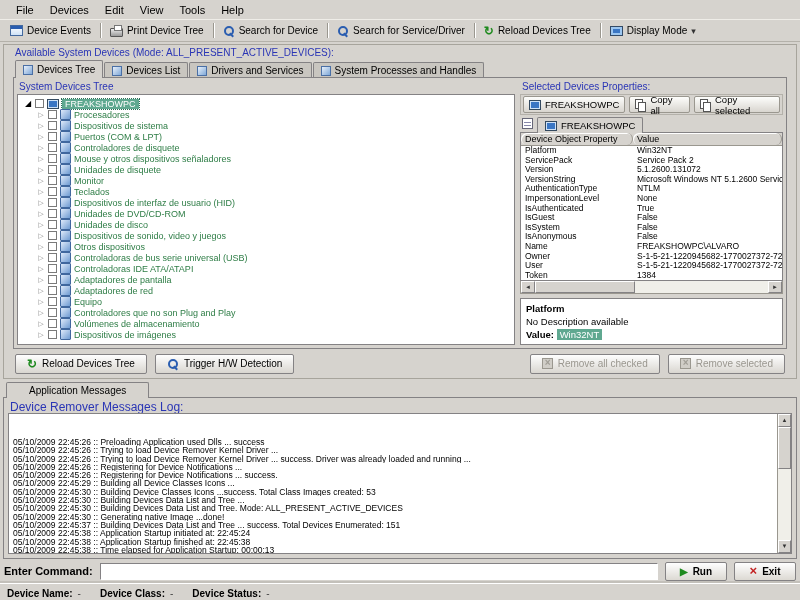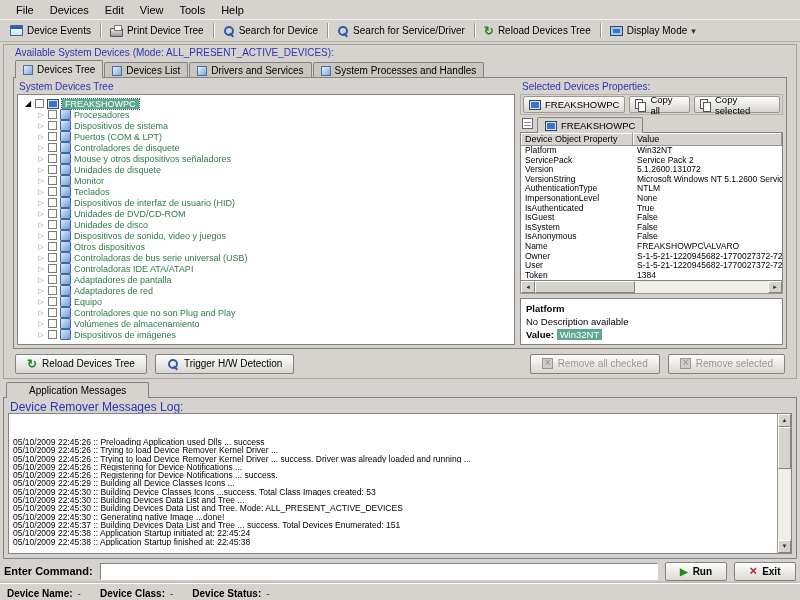--- a/index.html
+++ b/index.html
@@ -75,21 +75,21 @@
   .props-btn { display:flex; align-items:center; gap:4px; height:17px; padding:0 5px; font-size:9.5px;
                border:1px solid #9a978f; border-radius:2px; background:linear-gradient(#fdfdfb,#d8d5cf); }
   .props-tabrow { display:flex; align-items:flex-end; gap:4px; height:18px; padding-left:2px;
                   border-bottom:1px solid #848284; }
   .props-tab { display:flex; align-items:center; gap:4px; height:16px; padding:0 7px; font-size:9.5px;
                background:#d6d3ce; border:1px solid #848284; border-bottom:none; border-radius:2px 2px 0 0;
                margin-bottom:-1px; position:relative; z-index:2; }
   .props-table { height:148px; background:#fff; border:1px solid #848284; border-top:none;
                  overflow:hidden; font-size:8.5px; }
   .pt-header { display:flex; height:13px; background:#d6d3ce; border-bottom:1px solid #9a978f; }
-  .pt-h { padding:1px 4px; border-right:1px solid #9a978f; box-shadow:inset 1px 1px #fff; font-size:9px; white-space:nowrap; overflow:hidden; }
+  .pt-h { padding:1px 4px; border-right:1px solid #9a978f; box-shadow:inset 1px 1px #fff; font-size:9px; white-space:nowrap; overflow:hidden;border-radius:6px; }
   .pt-row { display:flex; height:9.6px; line-height:9.4px; }
   .pt-c { padding:0 4px; white-space:nowrap; overflow:hidden; }
   .col-prop { width:112px; flex:none; }
   .col-val { flex:1; min-width:0; }
   .hscroll { height:13px; display:flex; align-items:stretch; border:1px solid #9a978f; border-top:none; background:#f0efe9; }
   .sb-btn { width:14px; display:flex; align-items:center; justify-content:center; font-size:6px; color:#333;
             background:#d6d3ce; border:1px solid; border-color:#fff #848284 #848284 #fff; }
   .sb-thumb-h { width:100px; background:#d6d3ce; border:1px solid; border-color:#fff #848284 #848284 #fff; }
   .sb-track { flex:1; }
   .desc-box { flex:1; margin-top:4px; background:#fff; border:1px solid #848284; padding:3px 5px; font-size:9.5px; line-height:13px; }
@@ -547,20 +547,21 @@
         <div class="log-line">05/10/2009 22:45:30 :: Building Devices Data List and Tree. Mode: ALL_PRESENT_ACTIVE_DEVICES</div>
 
         <div class="log-line">05/10/2009 22:45:30 :: Generating native Image ...done!</div>
 
         <div class="log-line">05/10/2009 22:45:37 :: Building Devices Data List and Tree ... success. Total Devices Enumerated: 151</div>
 
         <div class="log-line">05/10/2009 22:45:38 :: Application Startup initiated at: 22:45:24</div>
 
         <div class="log-line">05/10/2009 22:45:38 :: Application Startup finished at: 22:45:38</div>
 
+        <div class="log-line">05/10/2009 22:45:38 :: Time elapsed for Application Startup: 00:00:13</div>
       </div>
     <div class="vscroll">
       <div class="sb-btn">▲</div>
       <div class="sb-thumb-v"></div>
       <div class="sb-track" style="flex:1;"></div>
       <div class="sb-btn">▼</div>
     </div>
   </div>
 </div>
 

